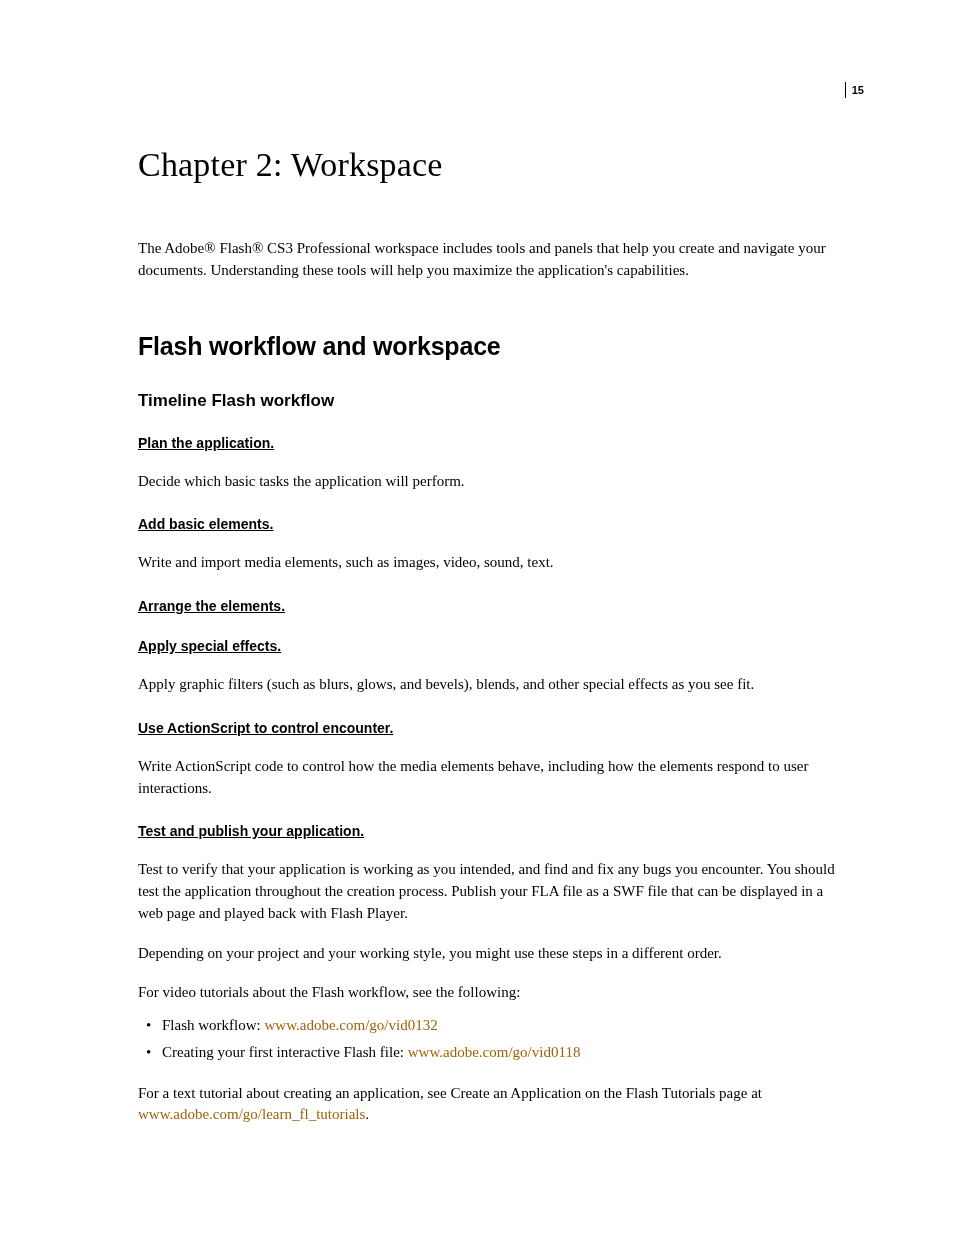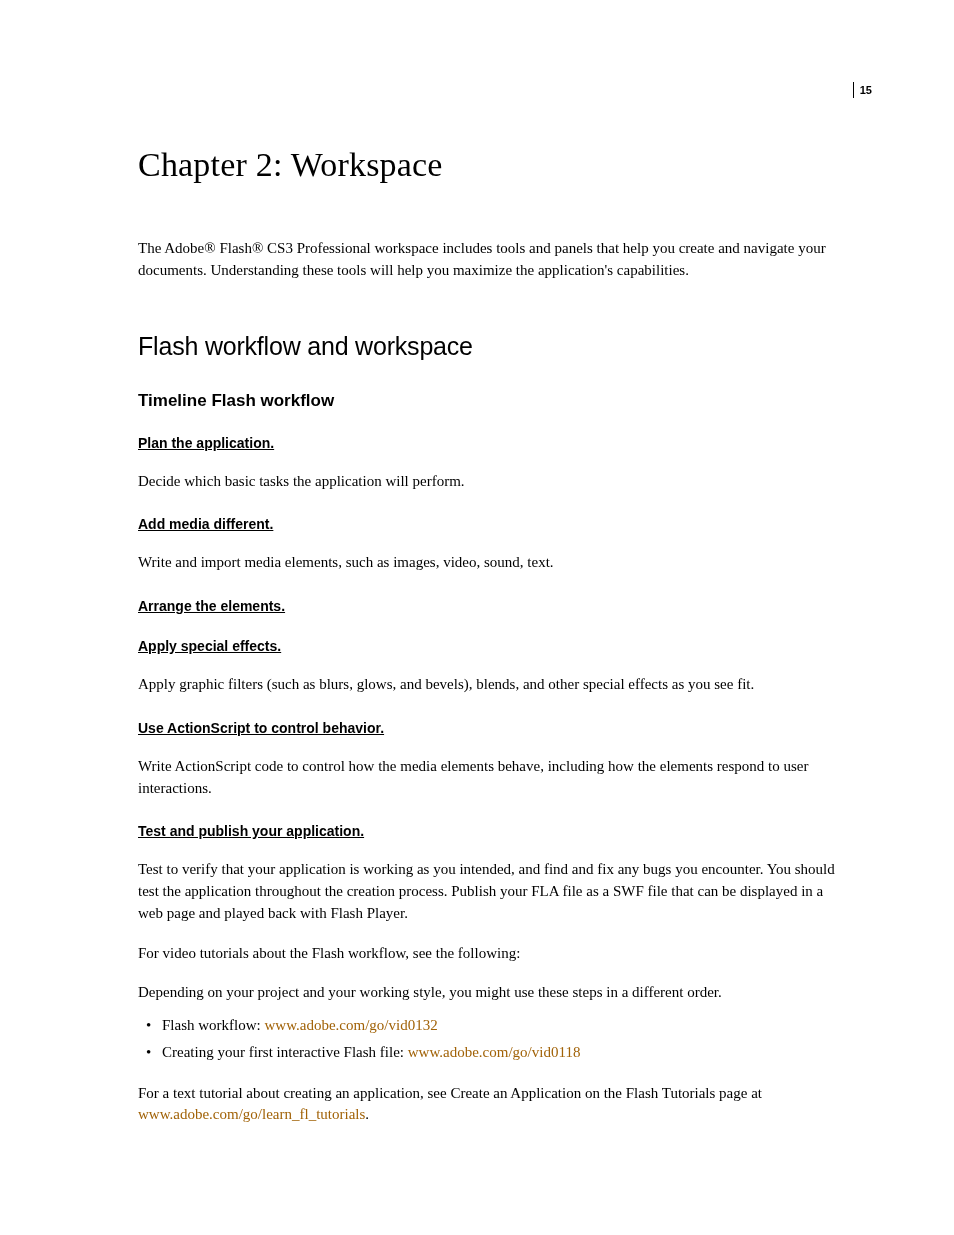--- a/index.html
+++ b/index.html
@@ -12,21 +12,21 @@
   .page {
     width: 954px;
     height: 1235px;
     position: relative;
     box-sizing: border-box;
     padding: 82px 106px 0 138px;
   }
   .page-number-wrap {
     position: absolute;
     top: 82px;
-    right: 82px;
+    right: 90px;
     height: 16px;
     display: flex;
     align-items: center;
   }
   .page-number-rule {
     width: 1px;
     height: 16px;
     background: #000;
     margin-right: 6px;
   }
@@ -42,21 +42,21 @@
     margin: 64px 0 0 0;
     letter-spacing: 0.2px;
   }
   .intro {
     margin-top: 54px;
     font-size: 15px;
     line-height: 1.45;
   }
   h2.section {
     font-family: "Myriad Pro", "Segoe UI", Arial, sans-serif;
-    font-weight: 400;
+    font-weight: 700;
     font-size: 25px;
     margin: 50px 0 0 0;
     letter-spacing: -0.2px;
   }
   h3.subsection {
     font-family: "Myriad Pro", "Segoe UI", Arial, sans-serif;
     font-weight: 700;
     font-size: 17px;
     margin: 30px 0 2px 0;
   }
@@ -110,37 +110,37 @@
 
   <p class="intro">The Adobe® Flash® CS3 Professional workspace includes tools and panels that help you create and navigate your documents. Understanding these tools will help you maximize the application's capabilities.</p>
 
   <h2 class="section">Flash workflow and workspace</h2>
 
   <h3 class="subsection">Timeline Flash workflow</h3>
 
   <div class="step-title">Plan the application.</div>
   <p>Decide which basic tasks the application will perform.</p>
 
-  <div class="step-title">Add media different.</div>
+  <div class="step-title">Add basic elements.</div>
   <p>Write and import media elements, such as images, video, sound, text.</p>
 
   <div class="step-title">Arrange the elements.</div>
 
   <div class="step-title">Apply special effects.</div>
   <p>Apply graphic filters (such as blurs, glows, and bevels), blends, and other special effects as you see fit.</p>
 
-  <div class="step-title">Use ActionScript to control behavior.</div>
+  <div class="step-title">Use ActionScript to control encounter.</div>
   <p>Write ActionScript code to control how the media elements behave, including how the elements respond to user interactions.</p>
 
   <div class="step-title">Test and publish your application.</div>
   <p>Test to verify that your application is working as you intended, and find and fix any bugs you encounter. You should test the application throughout the creation process. Publish your FLA file as a SWF file that can be displayed in a web page and played back with Flash Player.</p>
 
+  <p class="after-gap">Depending on your project and your working style, you might use these steps in a different order.</p>
+
   <p class="after-gap">For video tutorials about the Flash workflow, see the following:</p>
-
-  <p class="after-gap">Depending on your project and your working style, you might use these steps in a different order.</p>
 
   <ul class="bullets">
     <li>
       <span>Flash workflow: </span><a class="link">www.adobe.com/go/vid0132</a>
     </li>
     <li>
       <span>Creating your first interactive Flash file: </span><a class="link">www.adobe.com/go/vid0118</a>
     </li>
   </ul>
 

